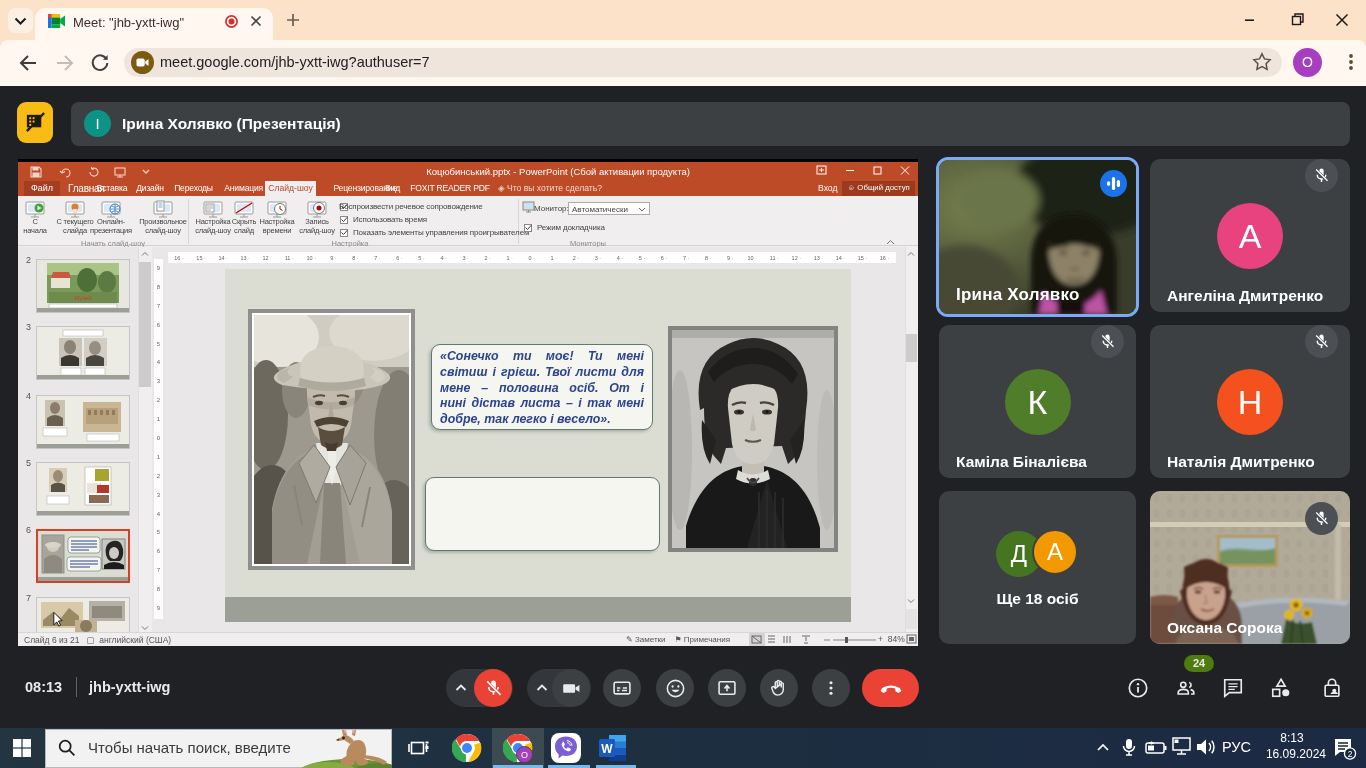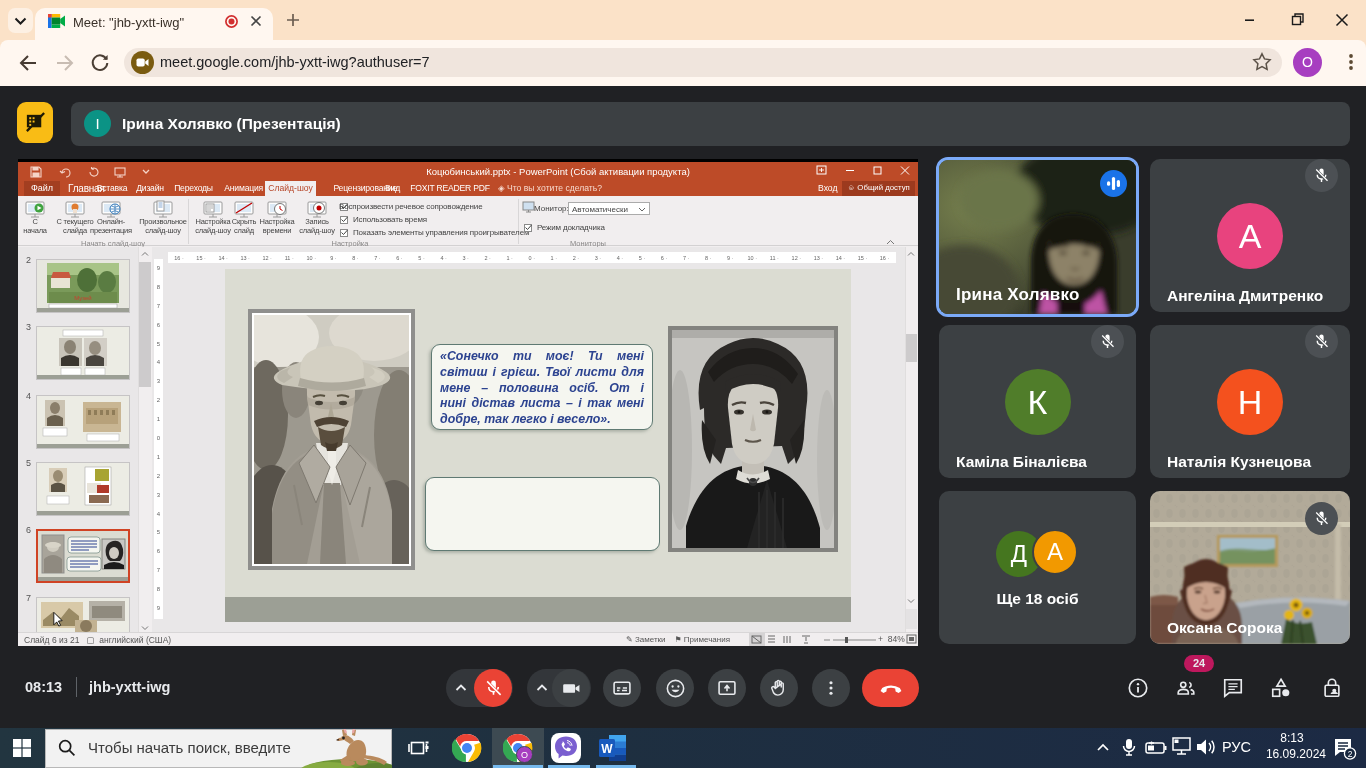--- a/index.html
+++ b/index.html
@@ -295,21 +295,21 @@
       <svg width="24" height="24" viewBox="0 0 24 24">
         <path d="M12 9.5c-3.3 0-6.3.9-8.8 2.5l-1.6 3 2.8 1.9 3-1.5.4-2.8a12 12 0 0 1 8.4 0l.4 2.8 3 1.5 2.8-1.9-1.6-3A16.6 16.6 0 0 0 12 9.5z" fill="#fff"></path>
       </svg>
     </div>
 
 <svg class="abs" style="left:1127px;top:677px" width="22" height="22" viewBox="0 0 24 24">
       <circle cx="12" cy="12" r="9.5" fill="none" stroke="#e8eaed" stroke-width="1.8"></circle>
       <path d="M12 11v6" stroke="#e8eaed" stroke-width="2"></path>
       <circle cx="12" cy="7.8" r="1.3" fill="#e8eaed"></circle>
     </svg>
-<div class="abs" style="left:1184px;top:655px;width:30px;height:17px;border-radius:9px;background:#be185d;color:#e8eaed;font-size:11px;text-align:center;line-height:17px;font-weight:bold">24</div>
+<div class="abs" style="left:1184px;top:655px;width:30px;height:17px;border-radius:9px;background:#4d7c0f;color:#e8eaed;font-size:11px;text-align:center;line-height:17px;font-weight:bold">24</div>
 <svg class="abs" style="left:1175px;top:677px" width="22" height="22" viewBox="0 0 24 24">
       <g fill="none" stroke="#e8eaed" stroke-width="1.8">
         <circle cx="9" cy="8.5" r="2.8"></circle>
         <path d="M3.5 18.5v-1.7c0-2 2.5-3.3 5.5-3.3s5.5 1.3 5.5 3.3v1.7z"></path>
       </g>
       <path d="M15.5 6a2.8 2.8 0 0 1 0 5.4M17 13.8c1.8.5 3.5 1.5 3.5 3v1.7h-3" fill="none" stroke="#e8eaed" stroke-width="1.8"></path>
     </svg>
 <svg class="abs" style="left:1222px;top:677px" width="22" height="22" viewBox="0 0 24 24">
       <path d="M3 3h18v14H8l-5 4z" fill="none" stroke="#e8eaed" stroke-width="1.8"></path>
       <path d="M7 7.5h10M7 10.5h10M7 13.5h7" stroke="#e8eaed" stroke-width="1.6"></path>
@@ -389,21 +389,21 @@
     </svg>
 <div class="abs" style="left:956px;top:453px;color:#fff;font-size:15.5px;font-weight:bold">Каміла Біналієва</div>
     <div class="abs tile" style="left:1150px;top:325px;width:200px;height:153px"></div>
 <div class="abs avatar" style="left:1217.0px;top:369px;width:66px;height:66px;background:#f4511e;font-size:34px;">Н</div>
 <div class="abs micoff" style="left:1305px;top:325px"></div>
 <svg class="abs" style="left:1313px;top:333px" width="17" height="17" viewBox="0 0 24 24">
       <path d="M15 11V5a3 3 0 0 0-6 0v.6l6 6zM12 16a5 5 0 0 1-5-5H5a7 7 0 0 0 6 6.9V21h2v-3.1c.7-.1 1.3-.3 1.9-.6l-1.7-1.4c-.4.1-.8.1-1.2.1z" fill="#fff"></path>
       <path d="M17 11h2a7 7 0 0 1-1.2 3.9l-1.5-1.4c.5-.7.7-1.6.7-2.5z" fill="#fff"></path>
       <path d="M4.5 3.5l16 16" stroke="#fff" stroke-width="1.8"></path>
     </svg>
-<div class="abs" style="left:1167px;top:453px;color:#fff;font-size:15.5px;font-weight:bold">Наталія Кузнецова</div>
+<div class="abs" style="left:1167px;top:453px;color:#fff;font-size:15.5px;font-weight:bold">Наталія Дмитренко</div>
 <div class="abs tile" style="left:939px;top:491px;width:197px;height:153px"></div>
 <div class="abs avatar" style="left:996px;top:531px;width:46px;height:46px;background:#45761f;font-size:24px">Д</div>
 <div class="abs avatar" style="left:1034px;top:531px;width:46px;height:46px;background:#f29900;font-size:24px;border:2px solid #3c4043;margin-left:-2px;margin-top:-2px">А</div>
 <div class="abs" style="left:939px;top:590px;width:197px;text-align:center;color:#fff;font-size:15.5px;font-weight:bold">Ще 18 осіб</div>
 
 <div class="abs tile" style="left:1150px;top:491px;width:200px;height:153px">
 <svg width="200" height="153" viewBox="0 0 200 153" preserveAspectRatio="none">
 <defs>
 <pattern id="wp" width="13" height="15" patternUnits="userSpaceOnUse">
             <rect width="13" height="15" fill="#b2aa99"></rect>

